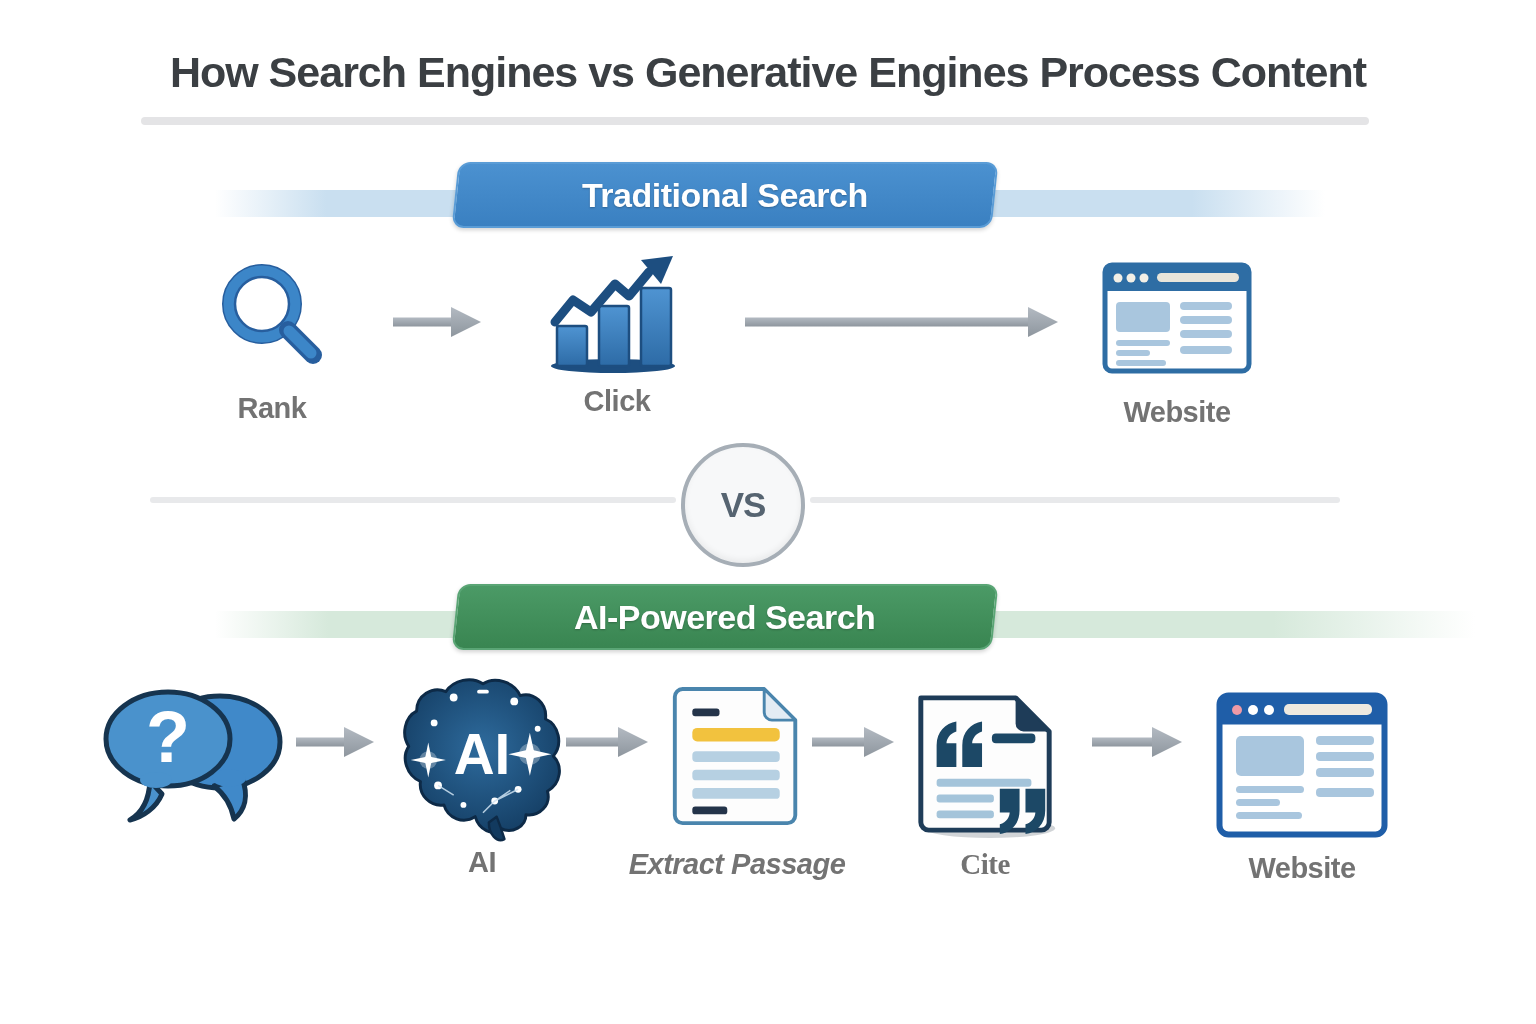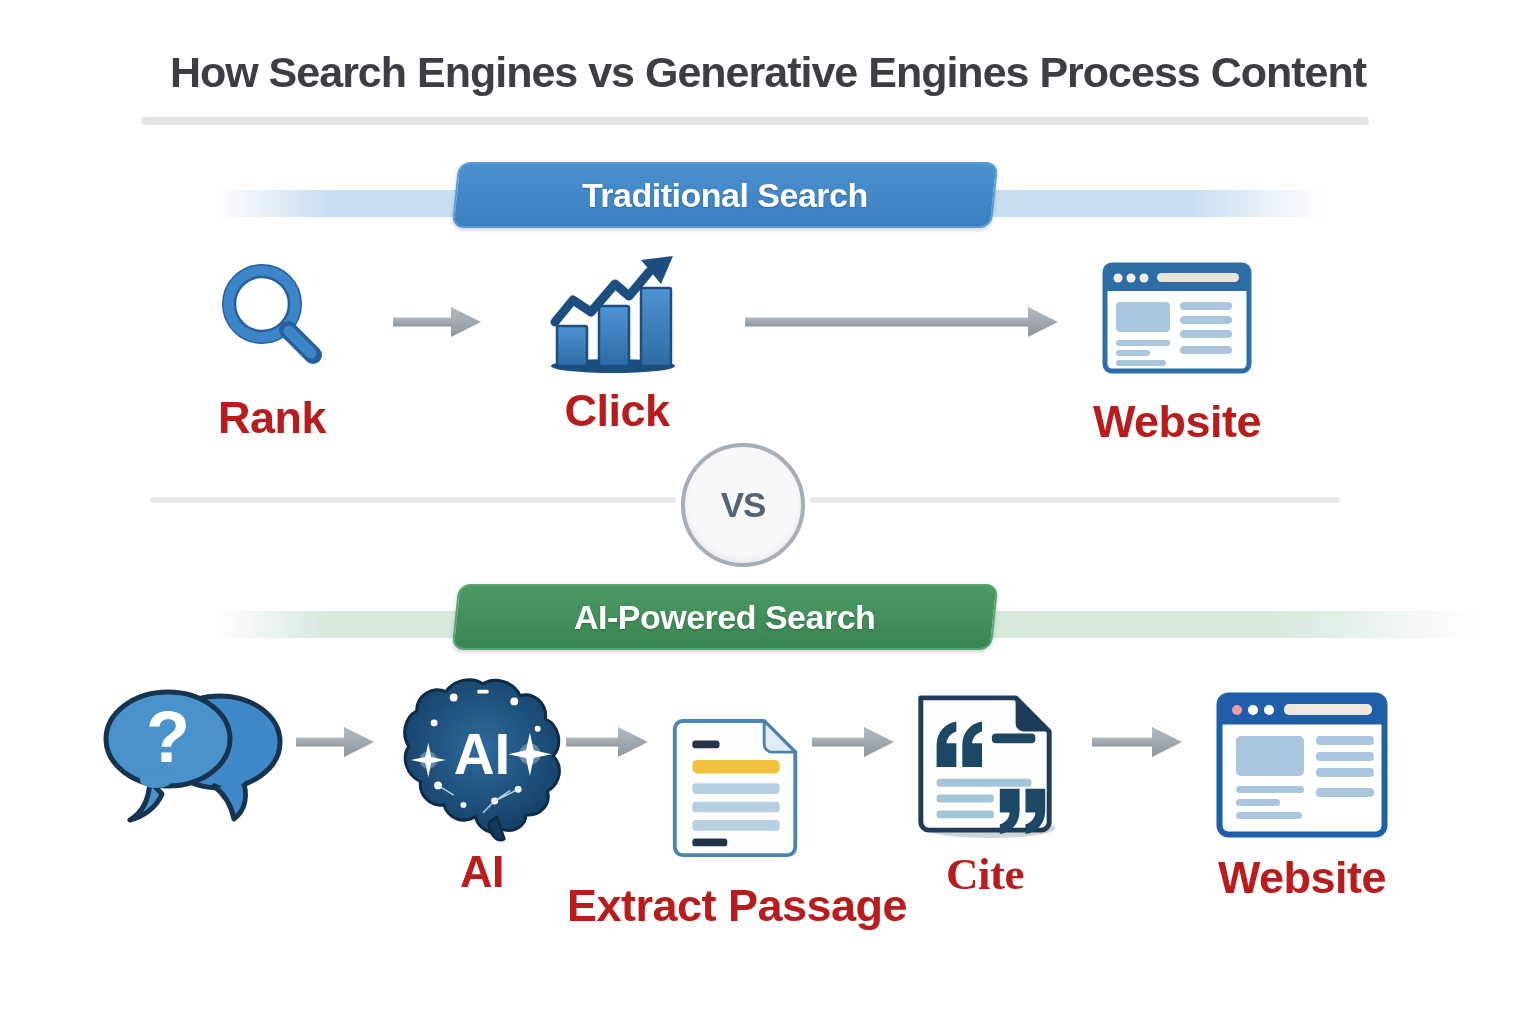--- a/index.html
+++ b/index.html
@@ -34,21 +34,21 @@
   .banner span {
     transform:skewX(6deg); color:#ffffff; font-size:34px; font-weight:bold; letter-spacing:-0.5px;
     text-shadow:0 1px 2px rgba(0,0,0,0.25);
   }
   .banner-blue  { top:162px; background:linear-gradient(180deg,#4b91d0,#3a80c1); border:2px solid #5a9cd6; }
   .banner-green { top:584px; background:linear-gradient(180deg,#4b9a66,#398551); border:2px solid #5aa575; }
   .step {
     position:absolute; display:flex; flex-direction:column; align-items:center;
   }
   .step-label {
-    font-size:45px; font-weight:bold; letter-spacing:-0.5px; color:#b91c1c; white-space:nowrap;
+    font-size:29px; font-weight:bold; letter-spacing:-0.5px; color:#737373; white-space:nowrap;
   }
   .arrow { position:absolute; }
   .vs-line { position:absolute; top:497px; height:6px; background:#e8e9eb; border-radius:3px; }
   .vs-line-left  { left:150px; width:526px; }
   .vs-line-right { left:810px; width:530px; }
   .vs-circle {
     position:absolute; top:443px; left:681px; width:124px; height:124px;
     border-radius:50%; background:#f7f8f9; border:4px solid #a6aeb6;
     display:flex; align-items:center; justify-content:center;
     box-shadow:inset 0 -3px 6px rgba(0,0,0,0.06);
@@ -196,21 +196,21 @@
       </g>
     </svg>
     <div class="step-label" style="margin-top:2px;">AI</div>
   </div>
 
   <svg class="arrow" style="left:566px; top:724px;" width="82" height="36" viewBox="0 0 82 36">
     <rect x="0" y="13.5" width="56" height="9" fill="url(#arrowGrad)"></rect>
     <polygon points="52,3 82,18 52,33" fill="url(#arrowGrad)"></polygon>
   </svg>
 
-  <div class="step" style="left:597px; top:716px; width:280px;">
+  <div class="step" style="left:597px; top:684px; width:280px;font-style:italic;">
     <svg width="136" height="148" viewBox="0 0 140 150">
       <path d="M14 4 H98 L130 36 V134 a8 8 0 0 1 -8 8 H14 a8 8 0 0 1 -8 -8 V12 a8 8 0 0 1 8 -8 Z" fill="#fdfdfd" stroke="#4a85ad" stroke-width="4" stroke-linejoin="round"></path>
       <path d="M98 4 L130 36 H106 a8 8 0 0 1 -8 -8 Z" fill="#e3ecf4" stroke="#4a85ad" stroke-width="3" stroke-linejoin="round"></path>
       <rect x="24" y="24" width="28" height="8" rx="3" fill="#24344a"></rect>
       <rect x="24" y="44" width="90" height="14" rx="5" fill="#f2c23e"></rect>
       <rect x="24" y="68" width="90" height="11" rx="4" fill="#b6d0e2"></rect>
       <rect x="24" y="87" width="90" height="11" rx="4" fill="#b6d0e2"></rect>
       <rect x="24" y="106" width="90" height="11" rx="4" fill="#b6d0e2"></rect>
       <rect x="24" y="125" width="36" height="8" rx="3" fill="#24344a"></rect>
     </svg>

